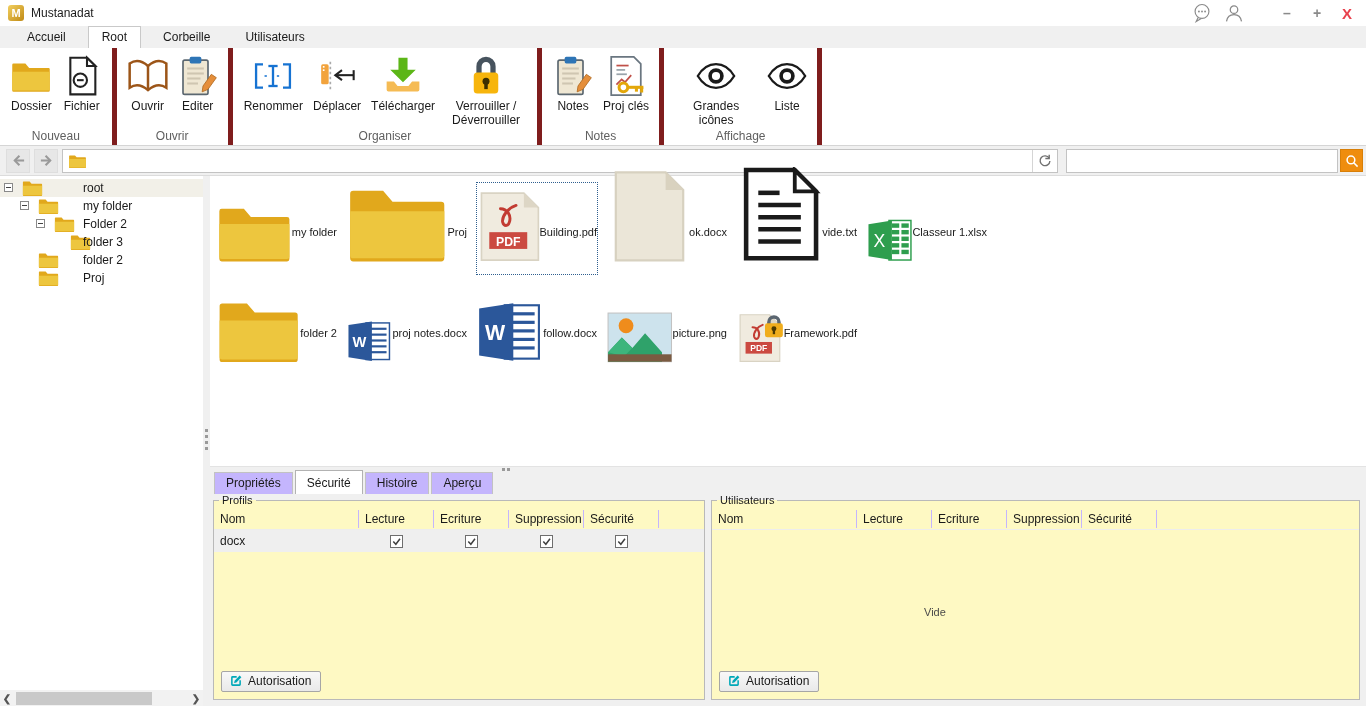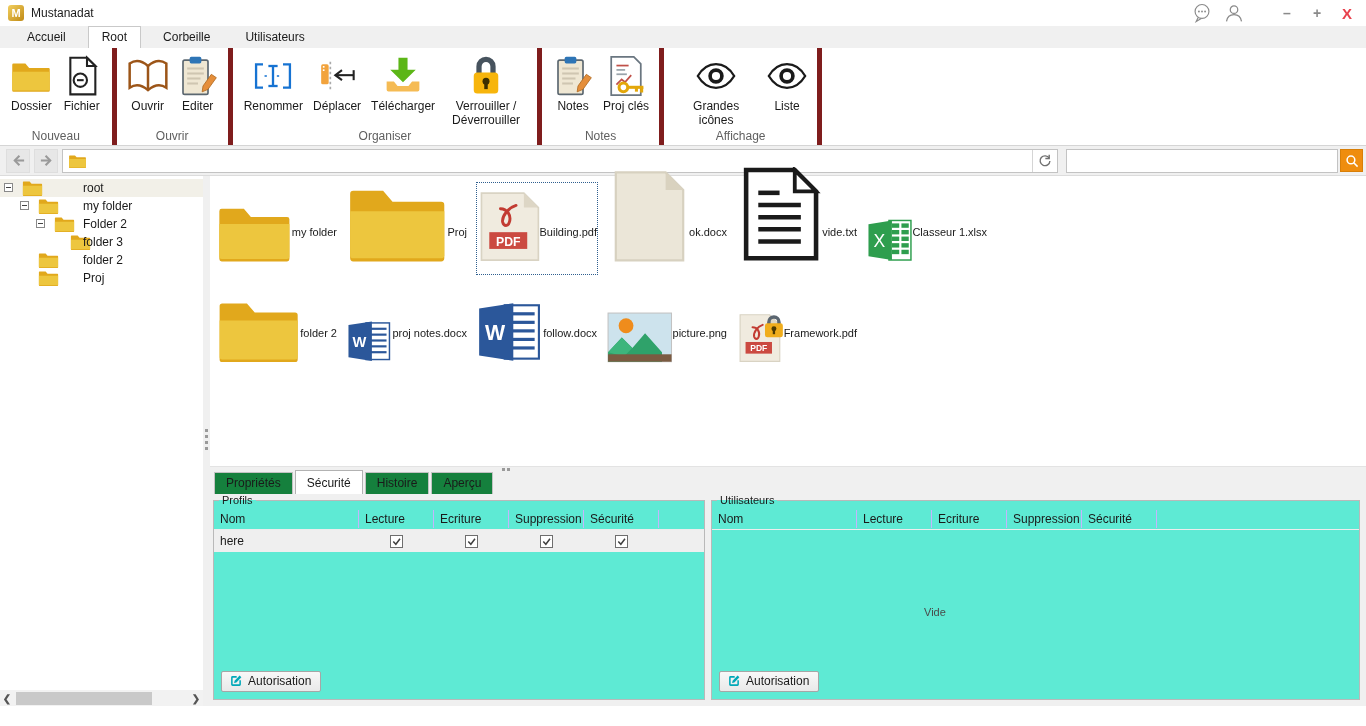--- a/index.html
+++ b/index.html
@@ -62,24 +62,24 @@
 .file-grid{display:flex;flex-wrap:wrap;width:784px}
 .fitem{width:122px;height:93px;margin:2px 4px 6px 4px;display:flex;align-items:center;padding-top:3px;border:1px solid transparent}
 .fitem.selected{border:1px dotted #2f5f8f}
 .ficon{height:63px;display:flex;align-items:flex-end;justify-content:center}
 .fname{margin-top:3px;font-size:11px;white-space:nowrap}
 .h-splitter{height:8px;background:#fff;position:relative}
 .h-dots{position:absolute;left:292px;top:2px}
 
 .bottom-panel{flex:1;background:#f0f0f0;padding:3px 6px 0 3px;border-top:1px solid #e3e3e3}
 .dtabs{display:flex;align-items:flex-end;height:24px;padding-left:1px}
-.dtab{padding:3px 11px 4px 11px;background:#15803d;border:1px solid #c2c2c2;border-bottom:none;margin-right:2px}
+.dtab{padding:3px 11px 4px 11px;background:#c4b5fd;border:1px solid #c2c2c2;border-bottom:none;margin-right:2px}
 .dtab.active{background:#fff;border-color:#b2b2b2;padding-top:5px}
 .boxes{display:flex;gap:6px;height:206px}
-fieldset{border:1px solid #b9b9b9;background:#5eead4;position:relative;padding-top:2px}
+fieldset{border:1px solid #b9b9b9;background:#fef9c3;position:relative;padding-top:2px}
 fieldset.profils-box{width:492px}
 fieldset.users-box{flex:1}
 legend{font-size:11px;margin-left:5px;padding:0 3px}
 .prow{display:flex;height:22px;align-items:center}
 .phead{border-bottom:1px solid #ededed}
 .pcell{width:75px;padding-left:6px;overflow:hidden;white-space:nowrap}
 .phead .pcell{border-right:1px solid #c4b5fd;height:18px;line-height:18px;padding-left:6px}
 .pcell.name{width:145px}
 .pdata{background:#efefef}
 .pdata .pcell{display:flex;justify-content:center;padding-left:0}
@@ -622,21 +622,21 @@
             <legend>Profils</legend>
             <div id="profilesTable">
                 <div class="prow phead">
                   <div class="pcell name">Nom</div>
                   <div class="pcell">Lecture</div>
                   <div class="pcell">Ecriture</div>
                   <div class="pcell">Suppression</div>
                   <div class="pcell">Sécurité</div>
                 </div>
                 <div class="prow pdata">
-                  <div class="pcell name">here</div>
+                  <div class="pcell name">docx</div>
                   <div class="pcell">
                     <span class="cb checked">
                       <svg viewBox="0 0 12 12">
                         <path d="M2.5 6l2.8 3 4.5-6" fill="none" stroke="#3f3f3f" stroke-width="1.6"></path>
                       </svg>
                     </span>
                   </div>
                   <div class="pcell">
                     <span class="cb checked">
                       <svg viewBox="0 0 12 12">

